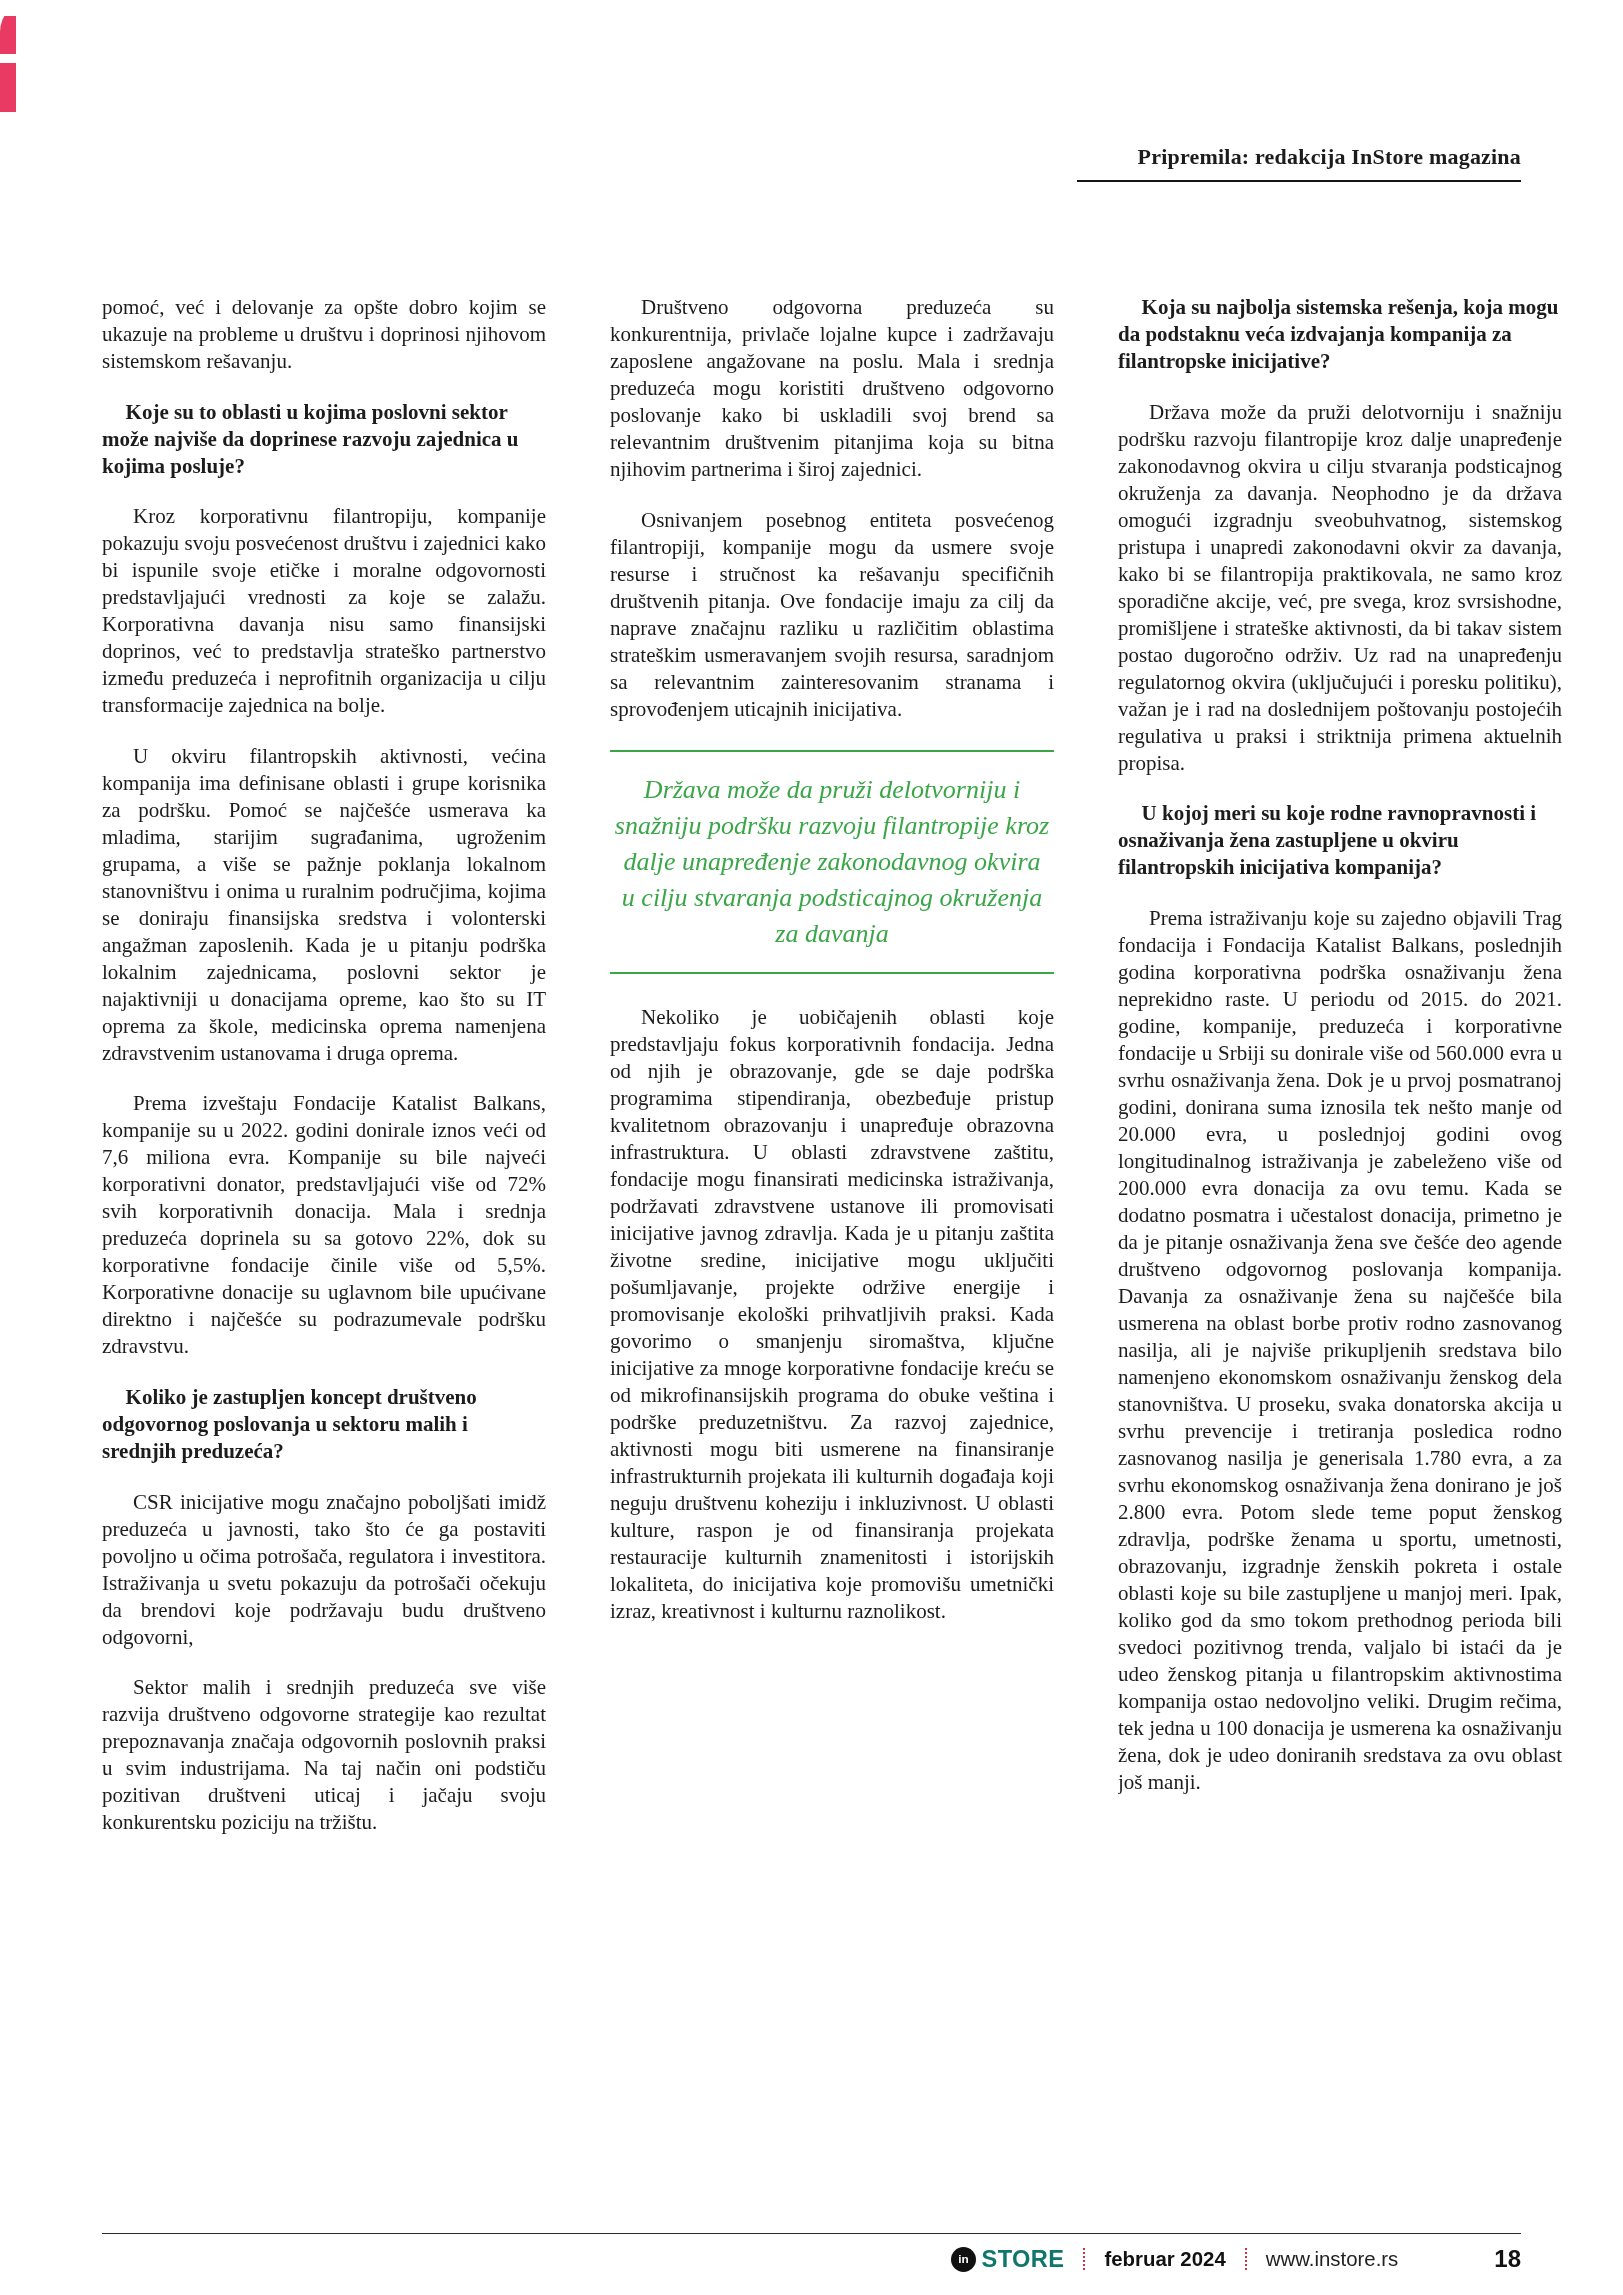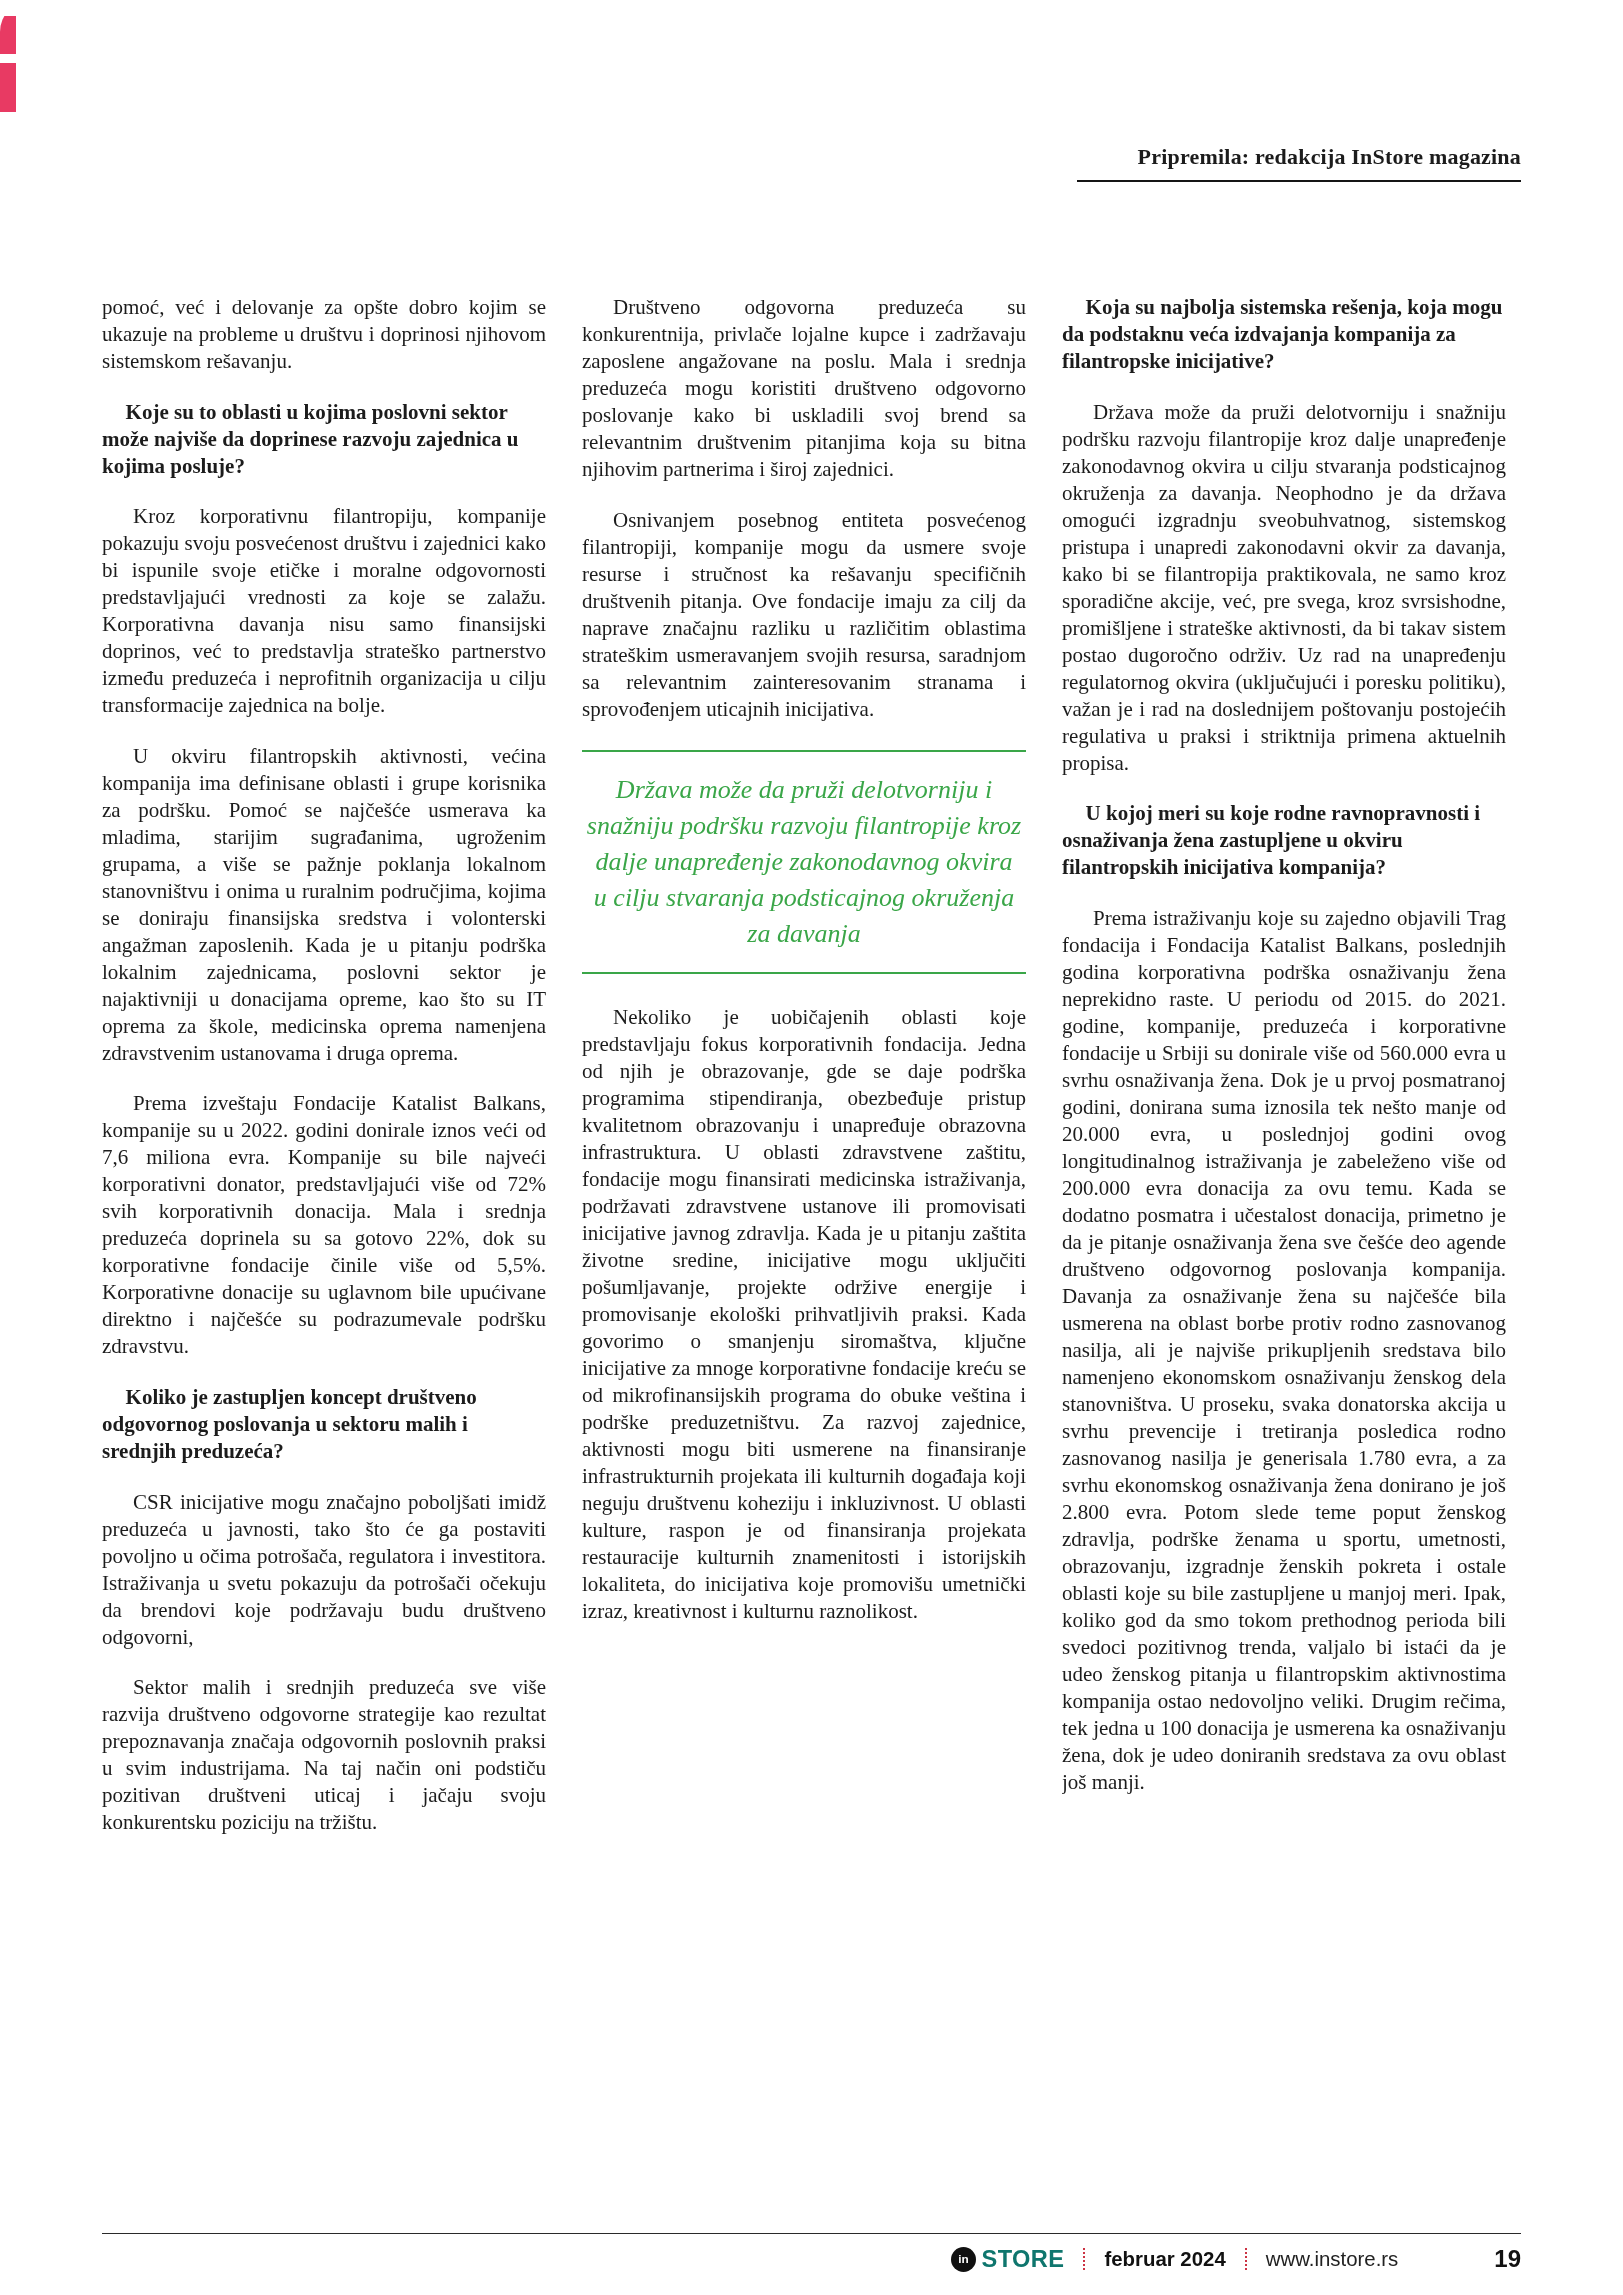--- a/index.html
+++ b/index.html
@@ -43,21 +43,21 @@
   }
 
   
   .columns {
     position: absolute;
     top: 294px;
     left: 102px;
     width: 1419px;
     height: 1920px;
     display: flex;
-    gap: 36px;
+    gap: 64px;
   }
   .col {
     flex: 0 0 444px;
     width: 444px;
     height: 100%;
     overflow: hidden;
   }
   .body {
     font-size: 21px;
     line-height: 27px;
@@ -188,17 +188,17 @@
     <div class="footer-meta">
       <span class="brand">
         <span class="brand-circle">in</span>
         <span class="brand-name">STORE</span>
       </span>
       <span class="sep"></span>
       <span class="issue">februar 2024</span>
       <span class="sep"></span>
       <span class="site">www.instore.rs</span>
     </div>
-    <div class="page-num">19</div>
+    <div class="page-num">18</div>
   </footer>
 
 </div>
 
 
 </body></html>

